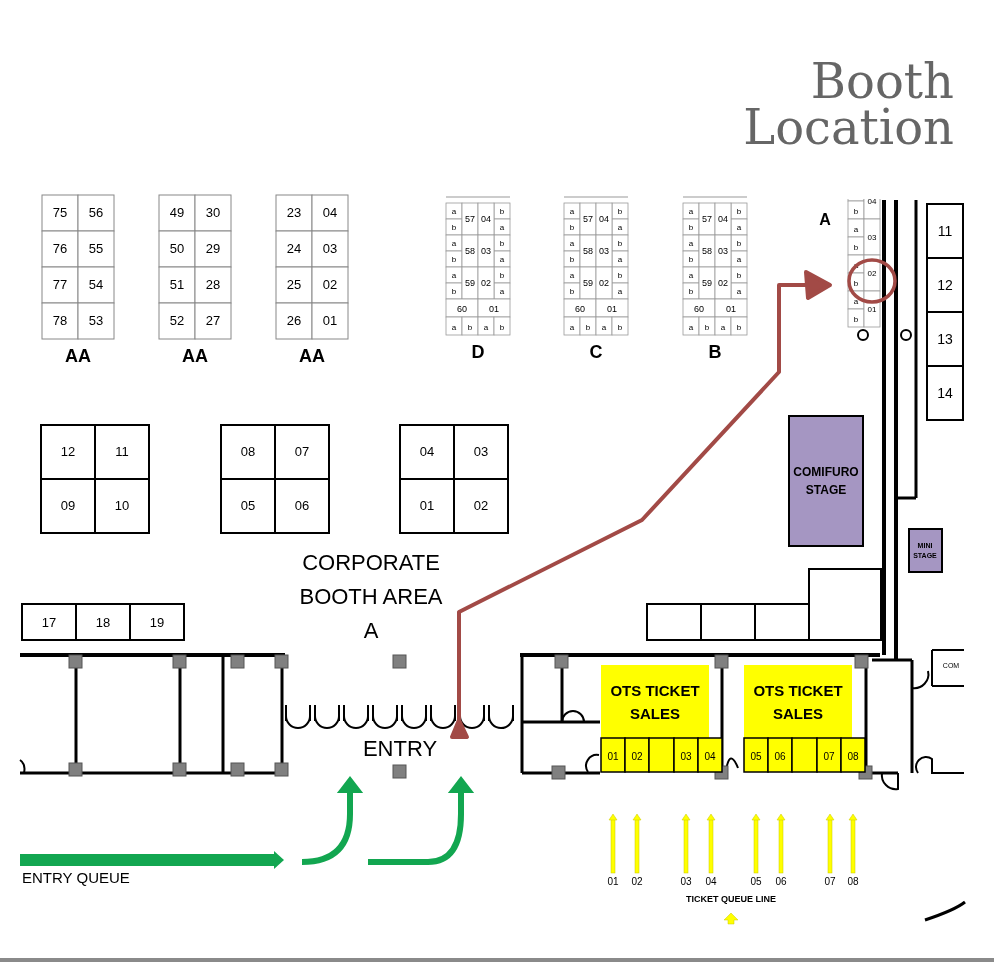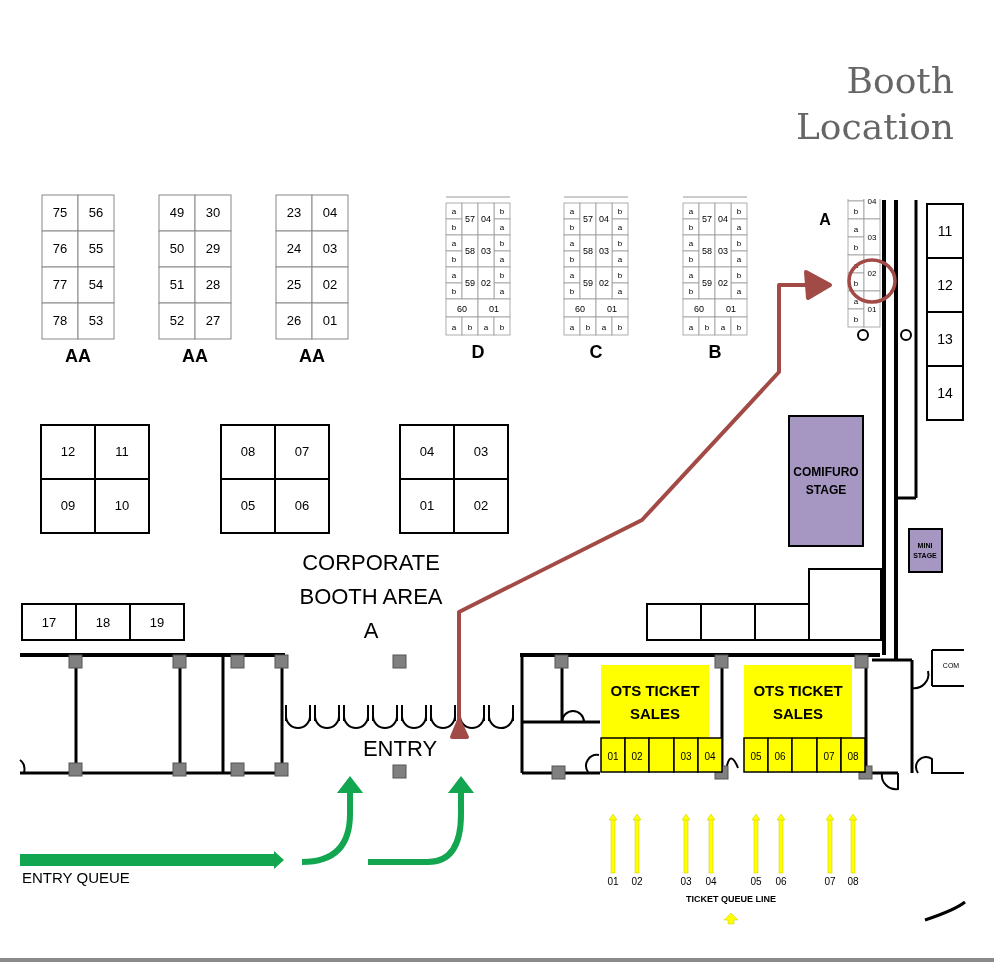--- a/index.html
+++ b/index.html
@@ -1,17 +1,17 @@
 <!DOCTYPE html>
 <html><head>
 <meta charset="utf-8">
 <style>
   html, body { margin:0; padding:0; background:#fff; }
   body { width:994px; height:962px; position:relative; overflow:hidden; font-family:"Liberation Sans", sans-serif; }
-  .title { position:absolute; right:40px; top:58px; text-align:right; font-family:"DejaVu Serif", serif; color:#666; font-size:36px; line-height:46px; }
+  .title { position:absolute; right:40px; top:58px; text-align:right; font-family:"DejaVu Serif", serif; color:#666; font-size:48px; line-height:46px; }
   .map { position:absolute; left:0; top:0; width:994px; height:962px; }
   .bottom-rule { position:absolute; left:0; top:958px; width:994px; height:4px; background:#8a8a8a; }
   svg text { font-family:"Liberation Sans", sans-serif; }
 </style>
 </head>
 <body>
 
 <div class="title">
   <div>Booth</div>
   <div>Location</div>

